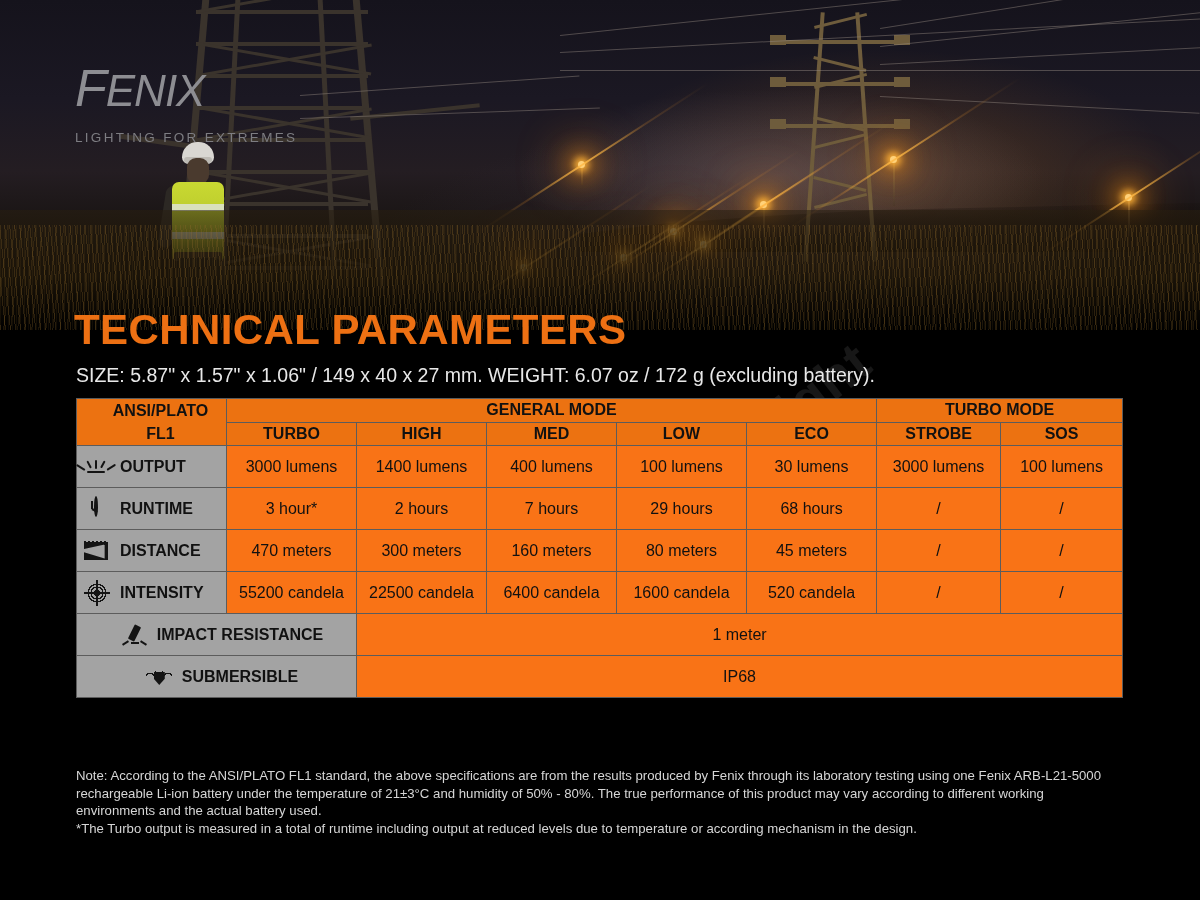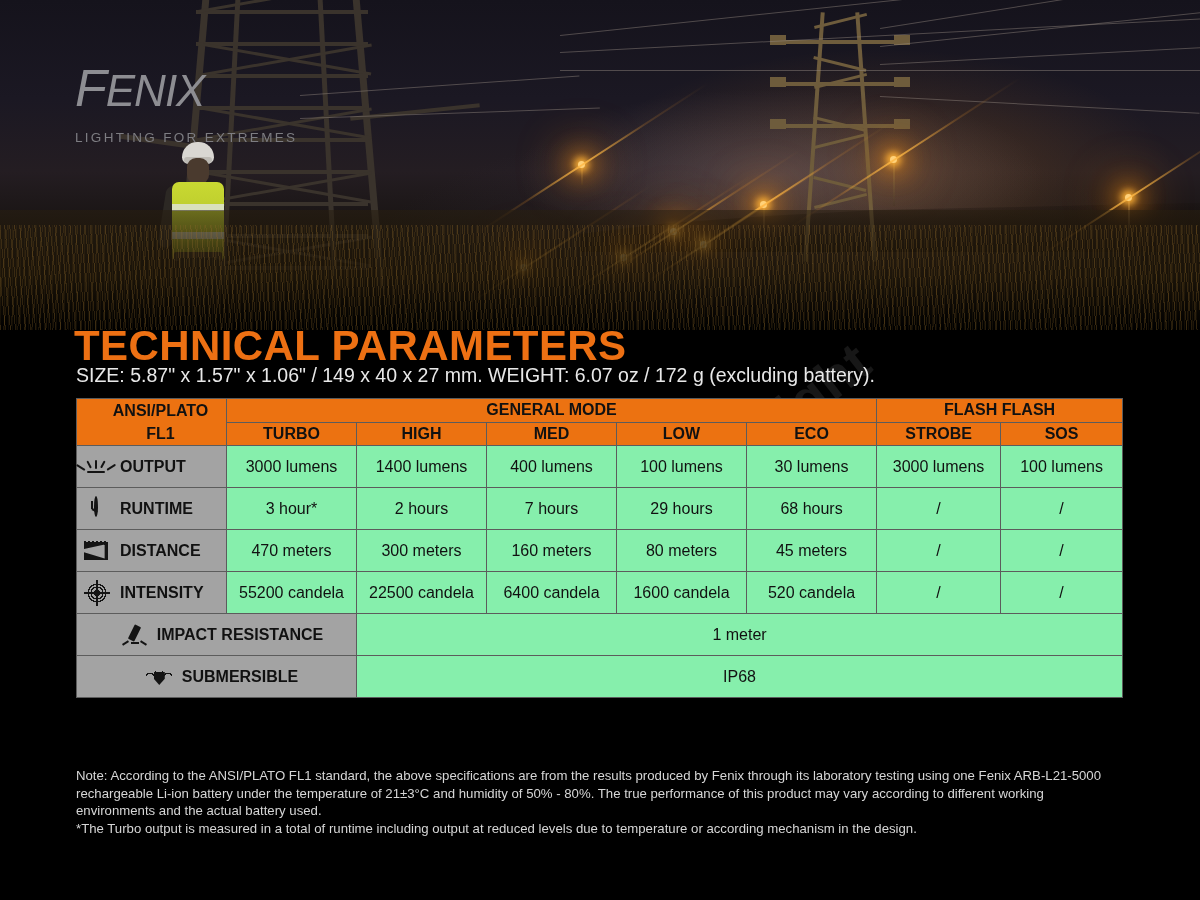--- a/index.html
+++ b/index.html
@@ -58,31 +58,31 @@
   .w-legs { position:absolute; left:18px; top:118px; width:42px; height:74px; border-radius:5px; background:#1d1b19; }
   .w-belt { position:absolute; left:14px; top:112px; width:48px; height:9px; background:#3c3326; border-radius:2px; }
 
   
   .logo { position:absolute; left:75px; top:62px; }
   .logo-word { font-size:44px; font-weight:normal; font-style:italic; letter-spacing:-1px; color:#8d8d92; line-height:1; }
   .logo-word .cap { font-size:52px; }
   .logo-tag { margin-top:16px; font-size:13.5px; letter-spacing:2.3px; color:#7d7d82; }
 
   
-  .title { position:absolute; left:74px; top:325px; font-size:42px; font-weight:bold; color:#ed7013; letter-spacing:.4px; line-height:1; }
+  .title { position:absolute; left:74px; top:309px; font-size:42px; font-weight:bold; color:#ed7013; letter-spacing:.4px; line-height:1; }
   .subline { position:absolute; left:76px; top:364px; font-size:19.5px; color:#e8e8e8; white-space:nowrap; }
 
   
   .tbl-wrap { position:absolute; left:76px; top:398px; width:1046px; }
   table.spec { border-collapse:collapse; width:1046px; table-layout:fixed; }
   table.spec td { border:1px solid #5c5c5c; color:#111; font-size:16px; text-align:center; vertical-align:middle; }
   td.hdr { background:#ec7211; font-weight:bold; font-size:17px; border-color:#6b2f06; }
   td.hdr-sub { background:#ec7211; font-weight:bold; font-size:16.5px; border-color:#6b2f06; }
   td.hdr-left { background:#ec7211; font-weight:bold; font-size:17px; text-align:left; padding-left:18px; line-height:1.45; border-color:#6b2f06; }
-  td.cell { background:#86efac; height:42px; }
+  td.cell { background:#f97316; height:42px; }
   td.rowlab { background:#a3a3a3; text-align:left; font-weight:bold; font-size:16.5px; padding-left:6px; }
   .rl { display:flex; align-items:center; gap:11px; }
   .rl .ic { width:26px; height:22px; flex:0 0 26px; position:relative; }
   .rl .tx { white-space:nowrap; }
   td.rowlab.wide .rl { justify-content:center; padding-left:4px; }
 
   
   .ic-burst i { position:absolute; background:#141414; border-radius:1px; }
   .ic-clock { border:2.4px solid #141414; border-radius:50%; width:20px; height:20px; margin:1px 3px; }
   .ic-clock:before { content:""; position:absolute; left:8px; top:3px; width:2px; height:8px; background:#141414; }
@@ -248,21 +248,21 @@
           <col style="width:130px">
         <col style="width:130px">
           <col style="width:130px">
           <col style="width:124px">
           <col style="width:122px">
       </colgroup>
       <tbody id="tbody">
           <tr>
             <td class="hdr-left" rowspan="2">ANSI/PLATO<br>FL1</td>
             <td class="hdr" colspan="5">GENERAL MODE</td>
-            <td class="hdr" colspan="2">FLASH FLASH</td>
+            <td class="hdr" colspan="2">TURBO MODE</td>
           </tr>
           <tr>
             <td class="hdr-sub">TURBO</td>
             <td class="hdr-sub">HIGH</td>
             <td class="hdr-sub">MED</td>
             <td class="hdr-sub">LOW</td>
             <td class="hdr-sub">ECO</td>
             <td class="hdr-sub">STROBE</td>
             <td class="hdr-sub">SOS</td>
           </tr>

